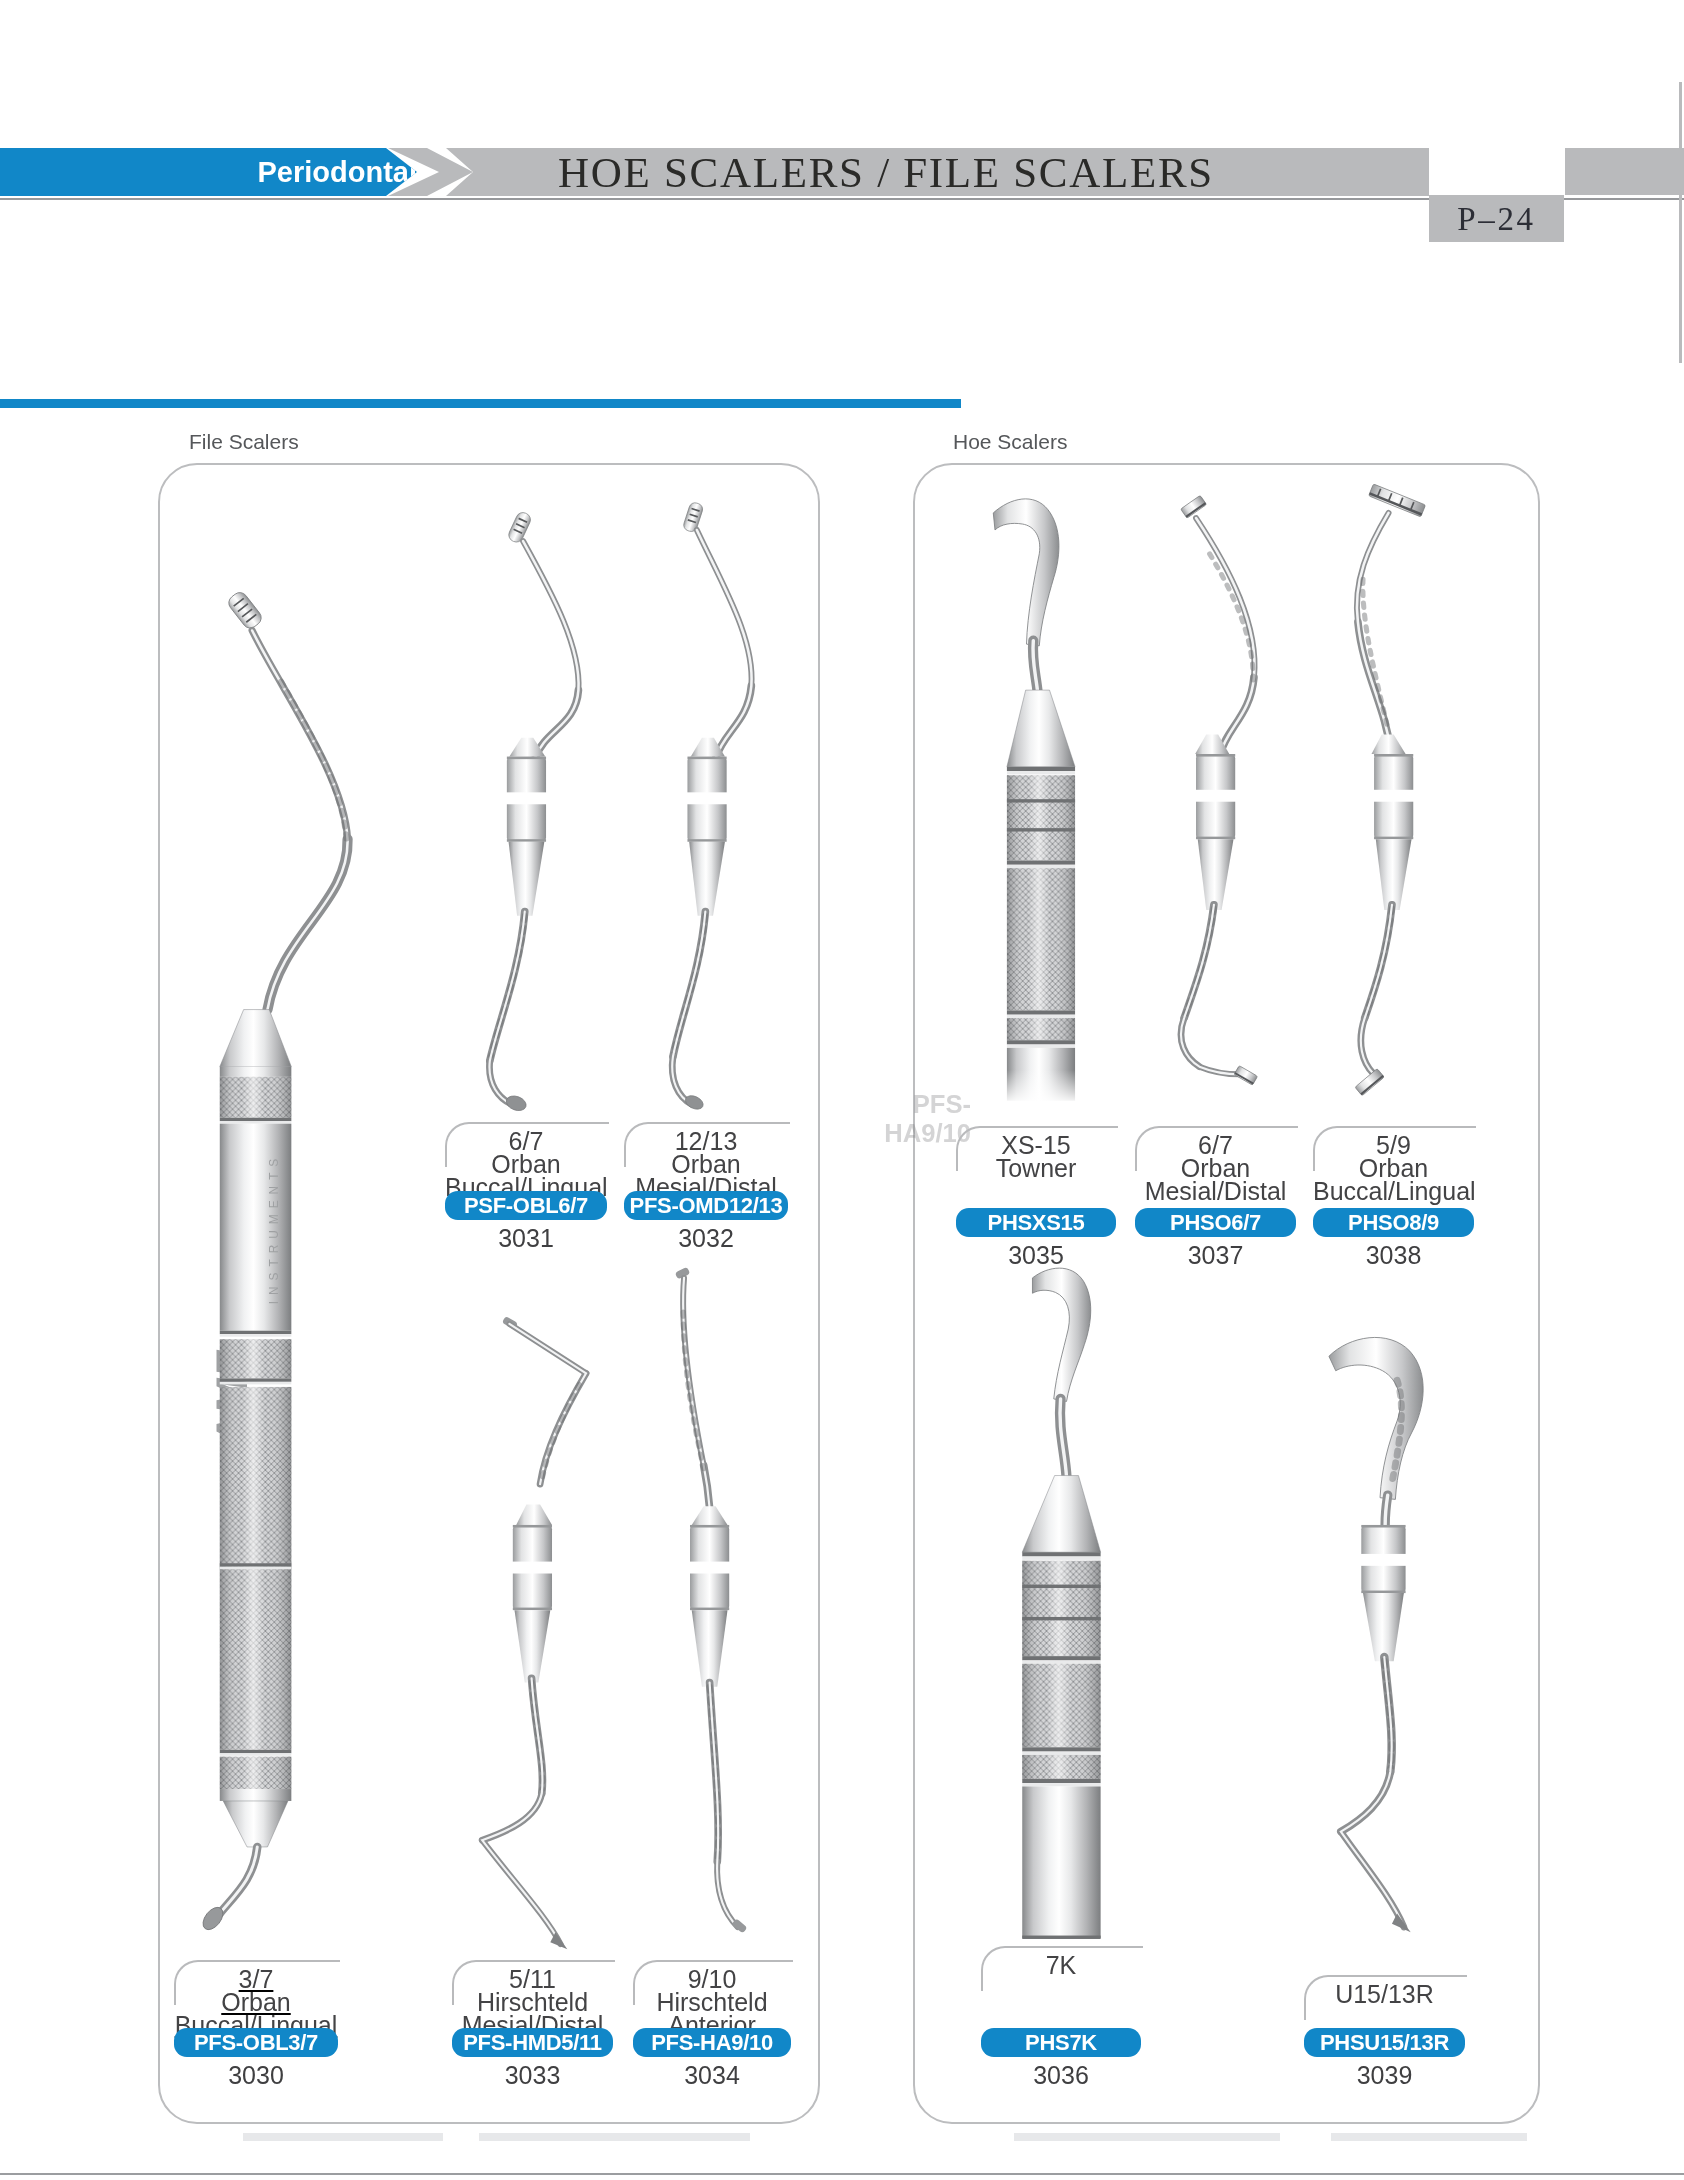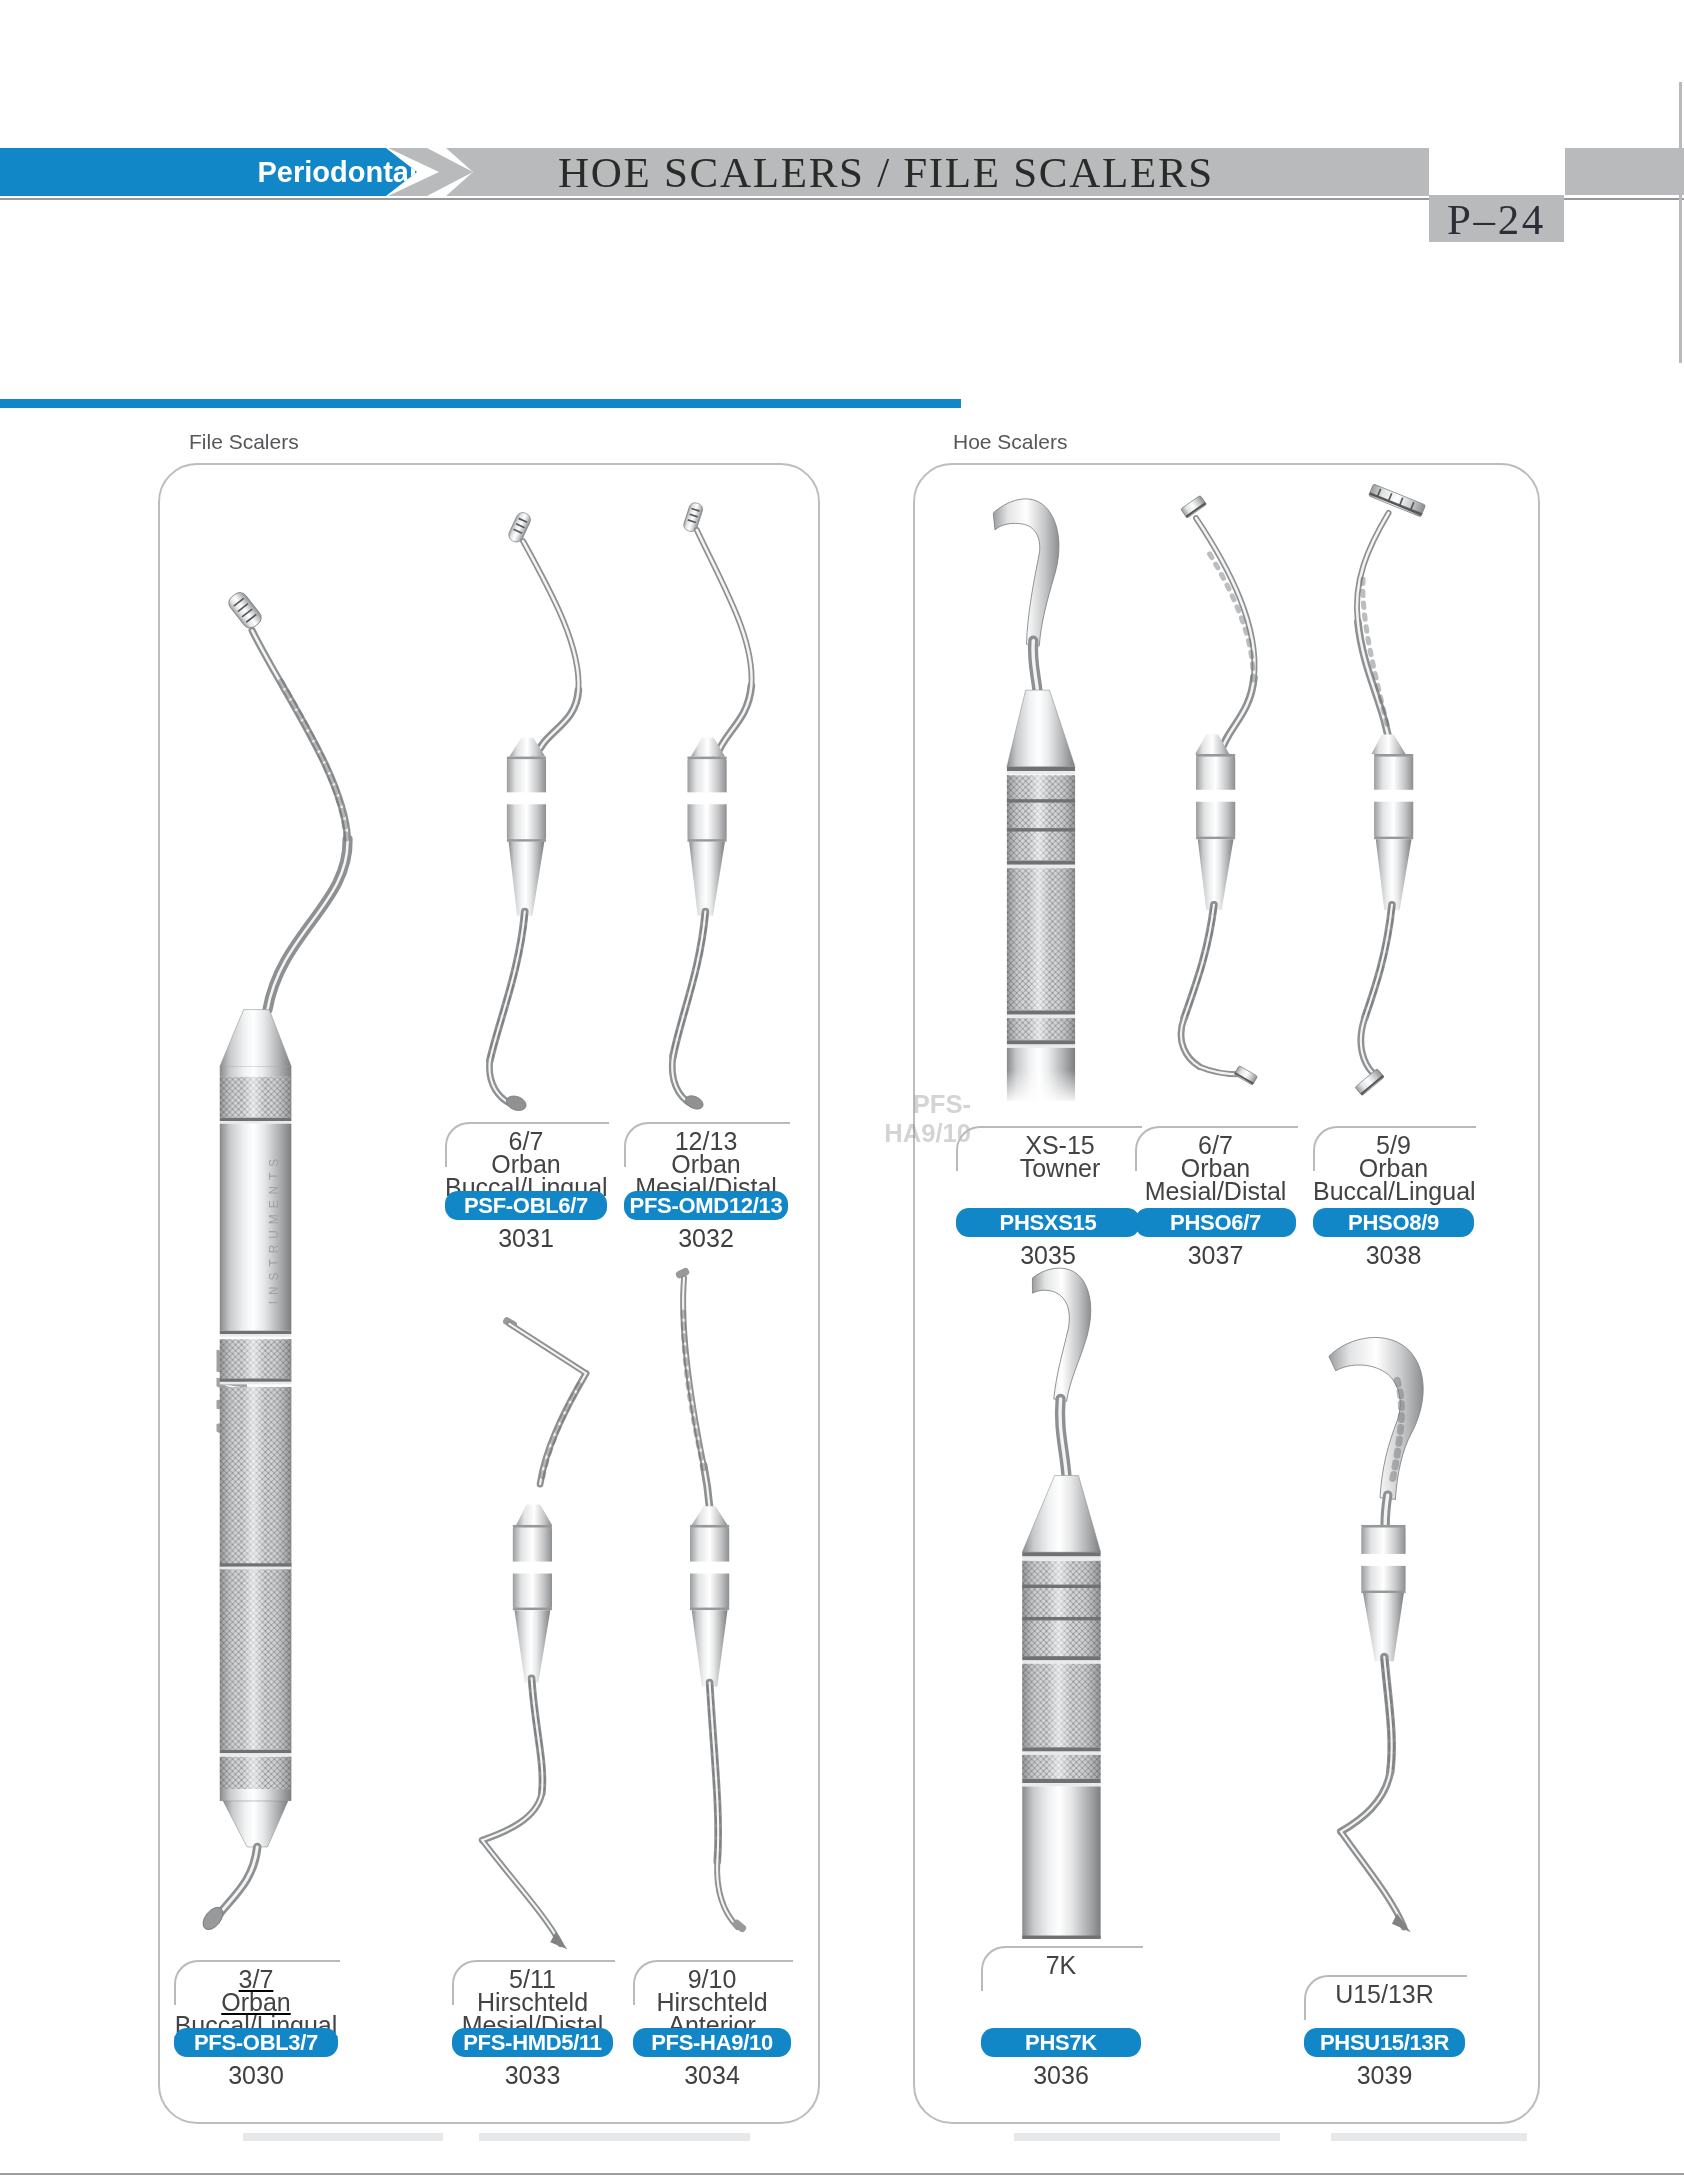--- a/index.html
+++ b/index.html
@@ -16,21 +16,21 @@
   #band-gray{left:446px;width:983px;background:#b9babc;
     clip-path:polygon(0 0,100% 0,100% 100%,0 100%,27px 50%);}
   #band-stub{position:absolute;left:1565px;top:148px;width:120px;height:47px;background:#b9babc;}
   #hdr-rule{position:absolute;left:0;top:198px;width:1685px;height:1.7px;background:#96989b;}
   #right-edge{position:absolute;left:1679px;top:82px;width:2.6px;height:281px;background:#b9babc;}
   #title{position:absolute;left:511px;top:148px;width:750px;height:48px;line-height:49px;
     text-align:center;font-family:"Liberation Serif","DejaVu Serif",serif;
     font-size:43px;letter-spacing:1.7px;color:#2a2a28;}
   #pagenum{position:absolute;left:1429px;top:195px;width:135px;height:47px;background:#b9babc;
     text-align:center;line-height:49px;font-family:"Liberation Serif","DejaVu Serif",serif;
-    font-size:43px;letter-spacing:2.6px;color:#2c2e36;}
+    font-size:33px;letter-spacing:2.6px;color:#2c2e36;}
 
   .desc{position:absolute;left:118px;font-size:23px;color:#414141;letter-spacing:0.2px;}
   .desc b{color:#1f1f1f;}
   #desc1{top:210px;} #desc2{top:241px;}
 
   #blue-rule{position:absolute;left:0;top:399px;width:961px;height:8.5px;background:#1187c8;}
 
   
   .panel-title{position:absolute;font-size:21px;color:#55575a;}
   #pt-left{left:189px;top:430px;} #pt-right{left:953px;top:430px;}
@@ -418,21 +418,21 @@
     <div class="bracket"></div>
     <div class="spec">
       <div>9/10</div>
         <div>Hirschteld</div>
         <div>Anterior</div>
     </div>
     <div class="badge">PFS-HA9/10</div>
     <div class="num">3034</div>
   </div>
 
-  <div class="item" style="left:956px;top:1126px;width:160px;padding-left:24px;--badge-top:82px;">
+  <div class="item" style="left:956px;top:1126px;width:160px;--badge-top:82px;">
     <div class="bracket"></div>
     <div class="spec">
       <div>XS-15</div>
         <div>Towner</div>
         <div></div>
     </div>
     <div class="badge">PHSXS15</div>
     <div class="num">3035</div>
   </div>
 

